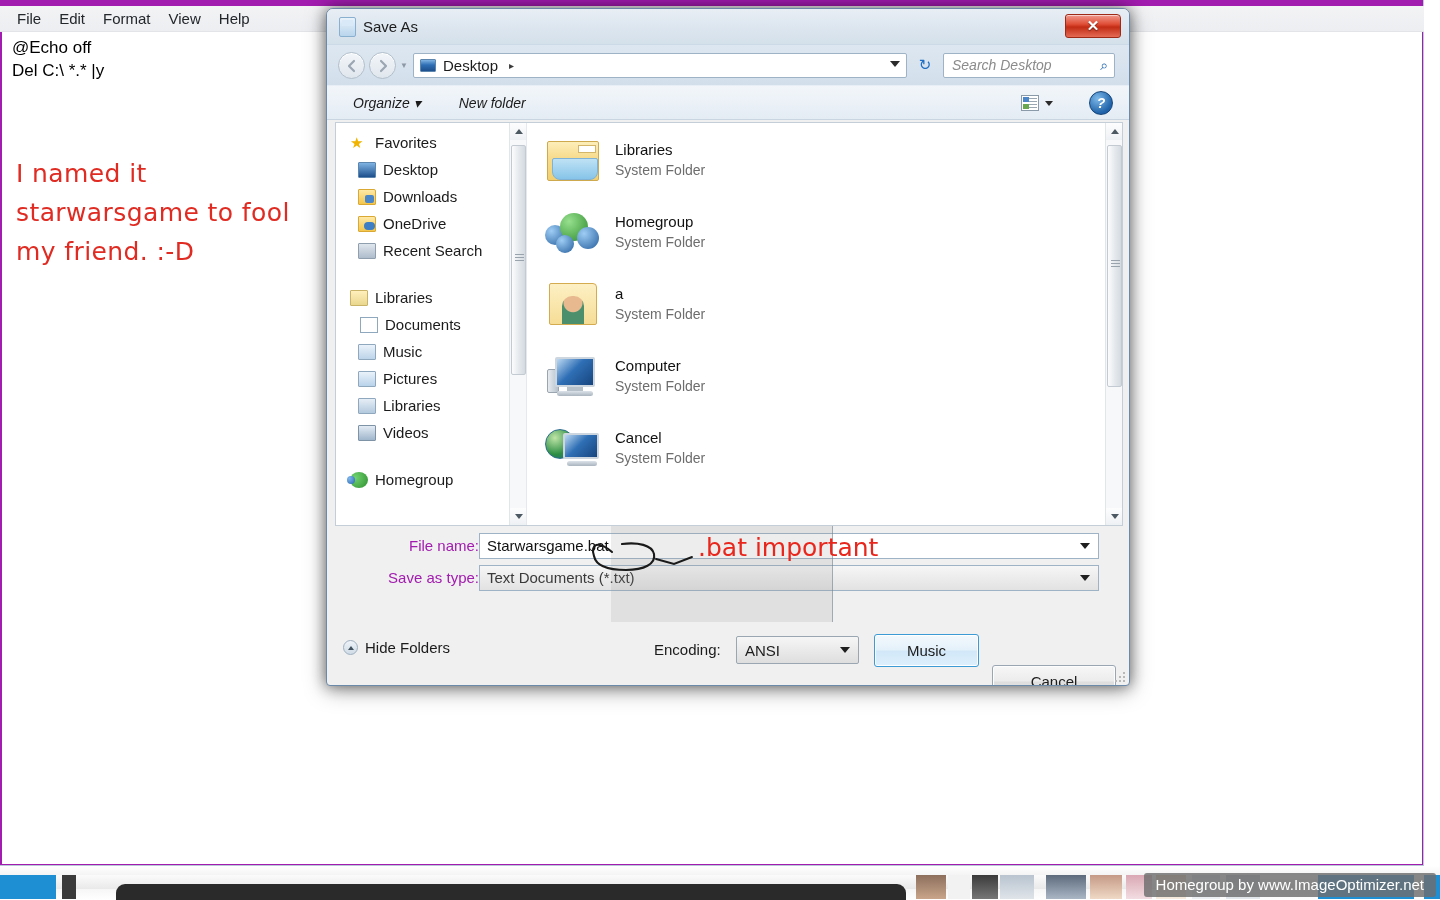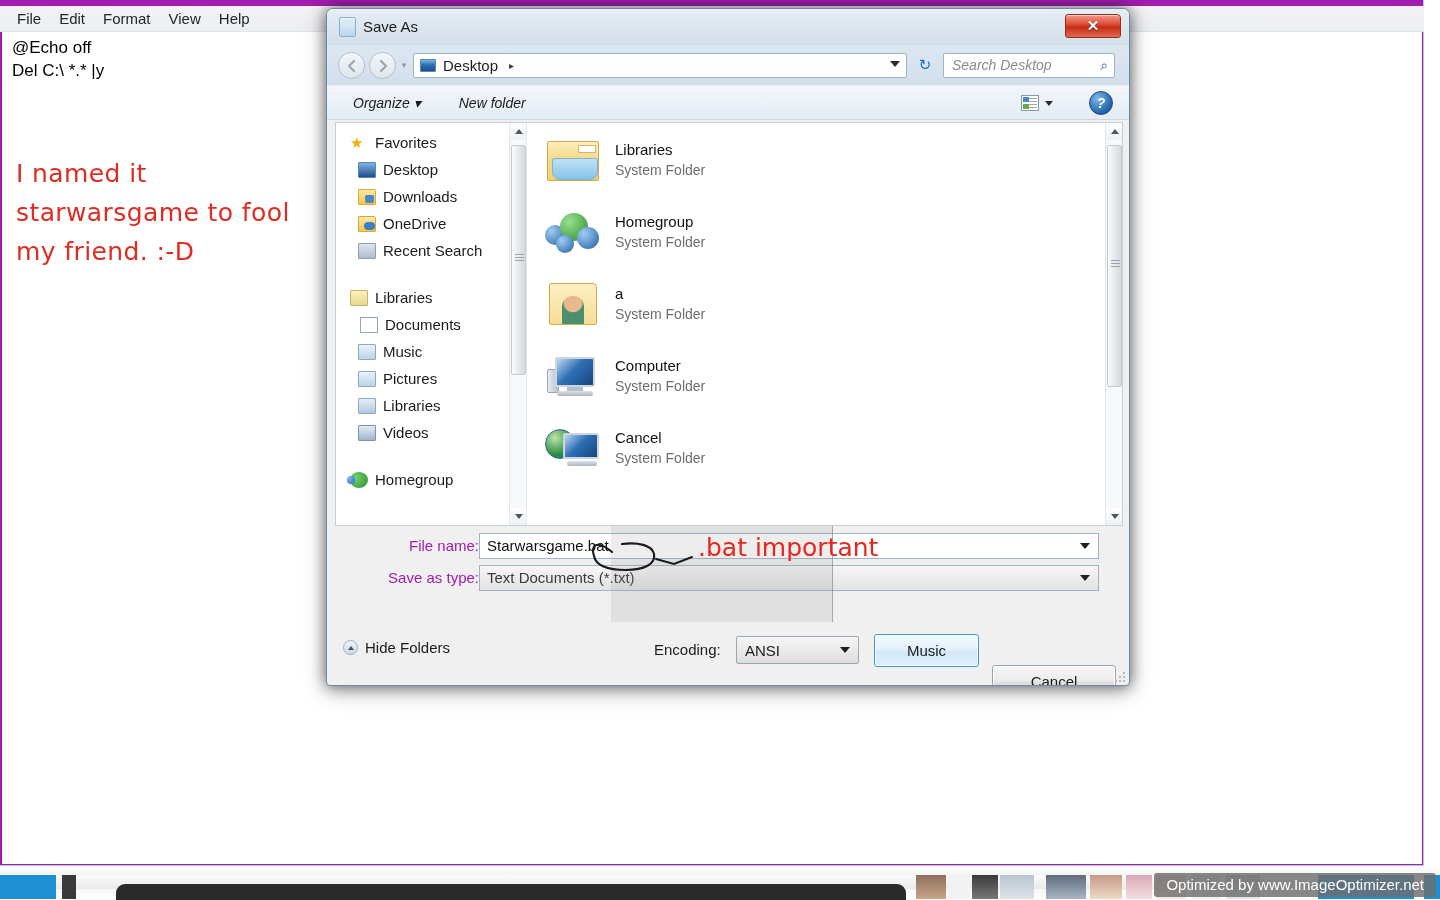--- a/index.html
+++ b/index.html
@@ -750,13 +750,13 @@
   <div class="photo-chip" style="left:1000px;width:34px;background:linear-gradient(to bottom,#b9c4d0,#dfe4e9);"></div>
   <div class="photo-chip" style="left:1046px;width:40px;background:linear-gradient(to bottom,#5d6b7d,#aab6c4);"></div>
   <div class="photo-chip" style="left:1090px;width:32px;background:linear-gradient(to bottom,#c59a86,#efd9c6);"></div>
   <div class="photo-chip" style="left:1126px;width:26px;background:linear-gradient(to bottom,#d9a8b4,#f3dde2);"></div>
   <div class="photo-chip" style="left:1156px;width:30px;background:linear-gradient(to bottom,#e0c2a4,#f7ece0);"></div>
   <div class="photo-chip" style="left:1192px;width:28px;background:linear-gradient(to bottom,#cfd6dd,#eef1f4);"></div>
   <div class="photo-chip" style="left:1226px;width:34px;background:linear-gradient(to bottom,#b0bac6,#e4e9ee);"></div>
   <div id="dark-bar"></div>
 </div>
 
-<div id="watermark">Optimized by www.ImageOptimizer.net</div>
+<div id="watermark">Homegroup by www.ImageOptimizer.net</div>
 
 </body></html>

